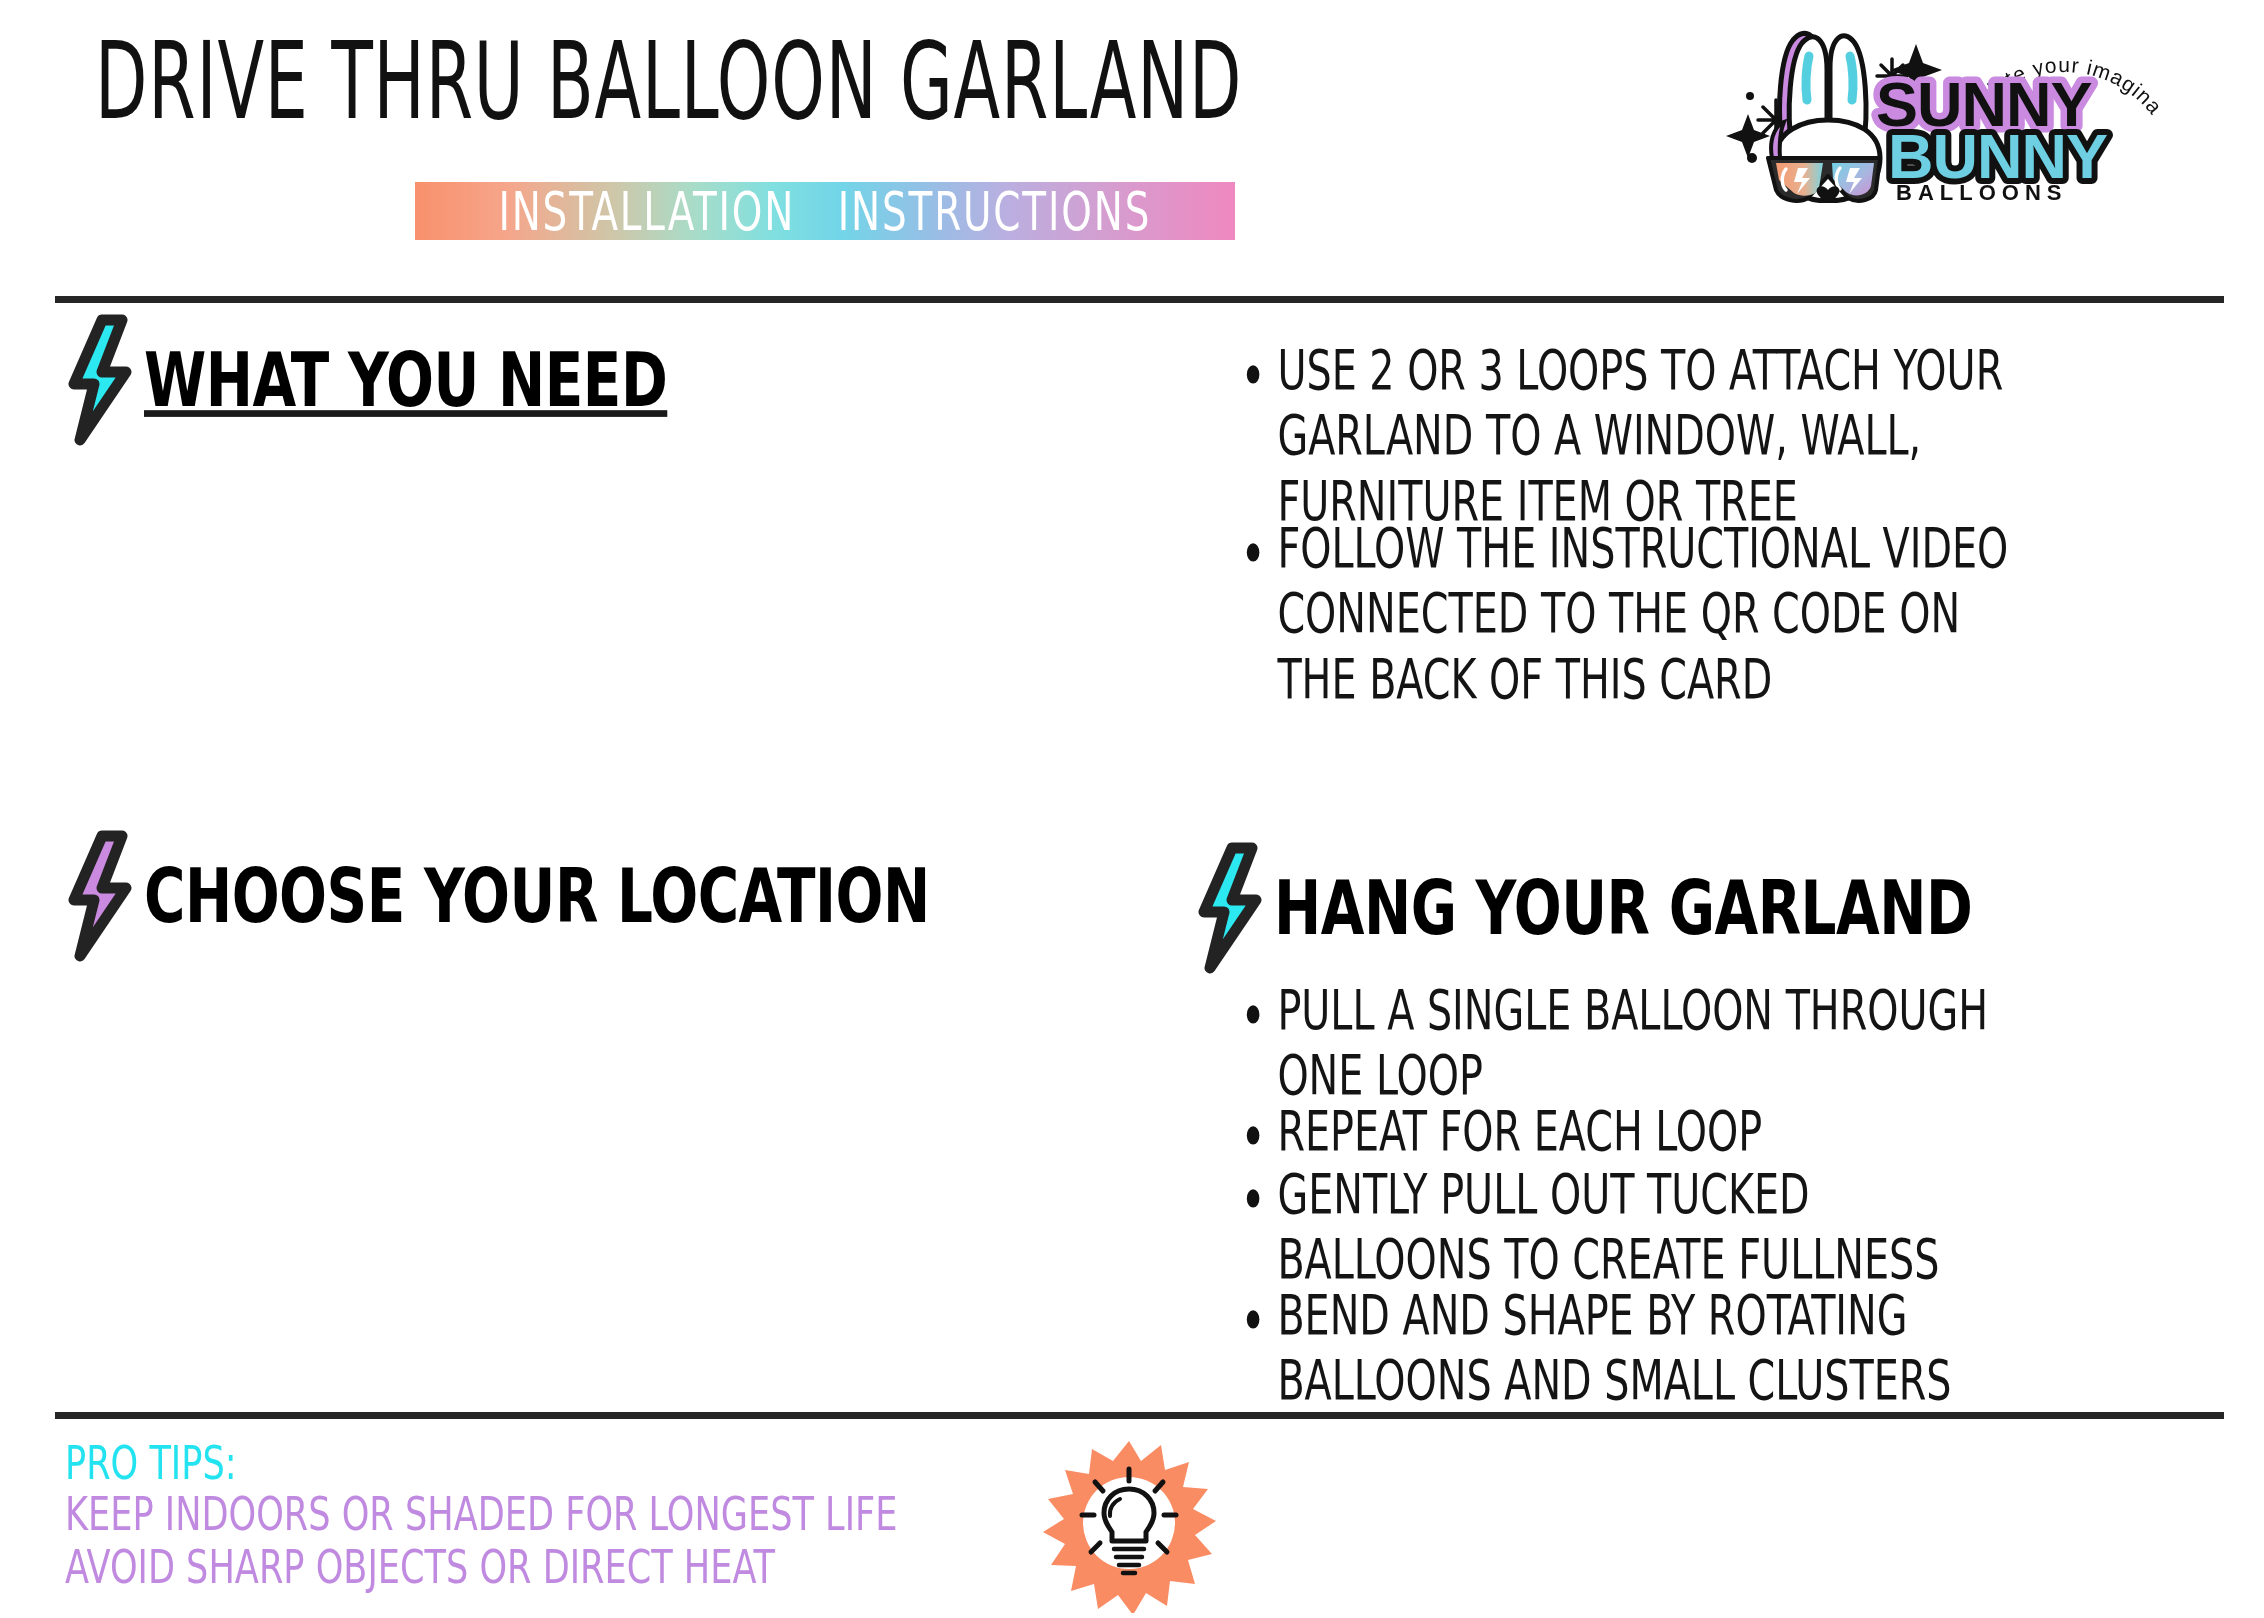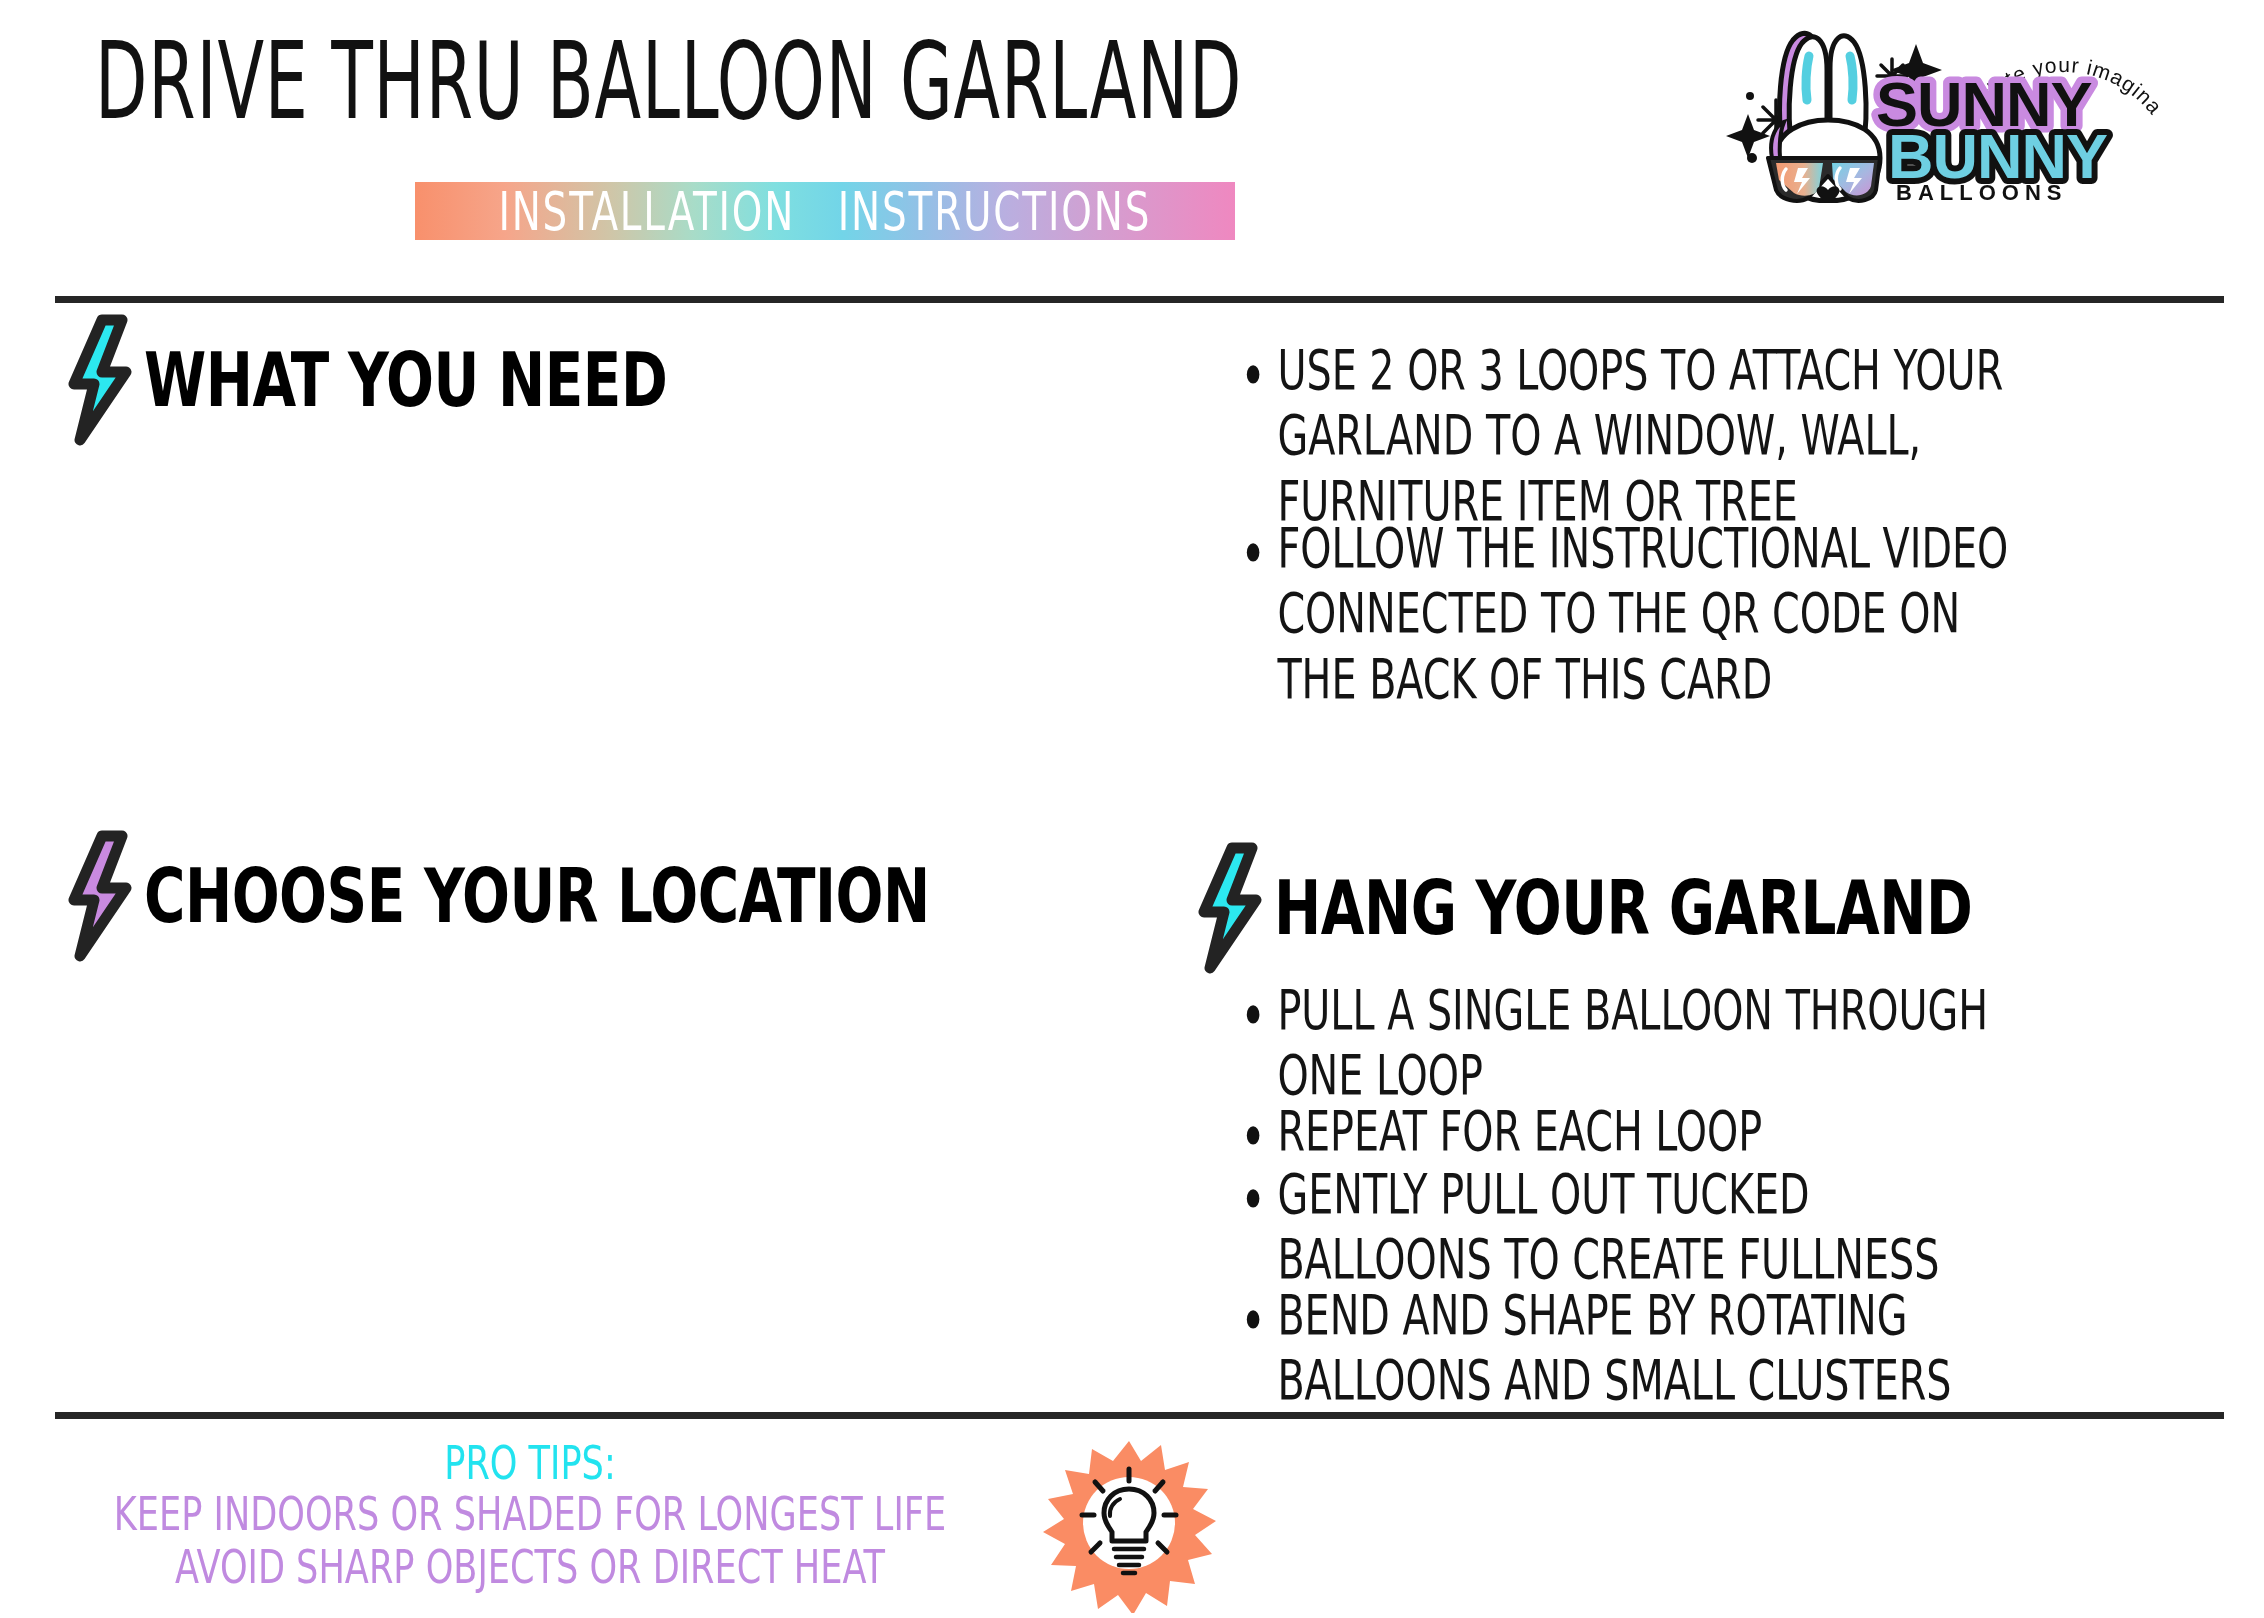--- a/index.html
+++ b/index.html
@@ -89,21 +89,21 @@
 
   
   .main {
     position: absolute;
     top: 320px;
     left: 0;
     width: 2264px;
     height: 1090px;
   }
   .section { position: absolute; }
-  .sec-need     { left: 60px;   top: 0px;   width: 1120px; }
+  .sec-need     { left: 60px;   top: 0px;   width: 1120px; text-decoration: underline; }
   .sec-apply    { left: 1190px; top: 0px;   width: 1040px; }
   .sec-location { left: 60px;   top: 516px; width: 1120px; }
   .sec-hang     { left: 1190px; top: 528px; width: 1040px; }
 
   .sec-head {
     display: flex;
     align-items: center;
     gap: 8px;
     height: 120px;
   }
@@ -158,21 +158,20 @@
   
   .footer {
     position: absolute;
     top: 1430px;
     left: 0;
     width: 2264px;
     height: 188px;
   }
   .footer-col {
     position: absolute;
-    text-align: center;
     font-family: "DejaVu Sans Condensed", "Liberation Sans Narrow", "Liberation Sans", sans-serif;
     font-weight: 400;
   }
   .footer-left  { left: 30px;   top: 8px; width: 1000px; }
   .footer-right { left: 1235px; top: 8px; width: 1015px; }
 
   .foot-head {
     font-size: 42px;
     line-height: 1.22;
     letter-spacing: 0px;

